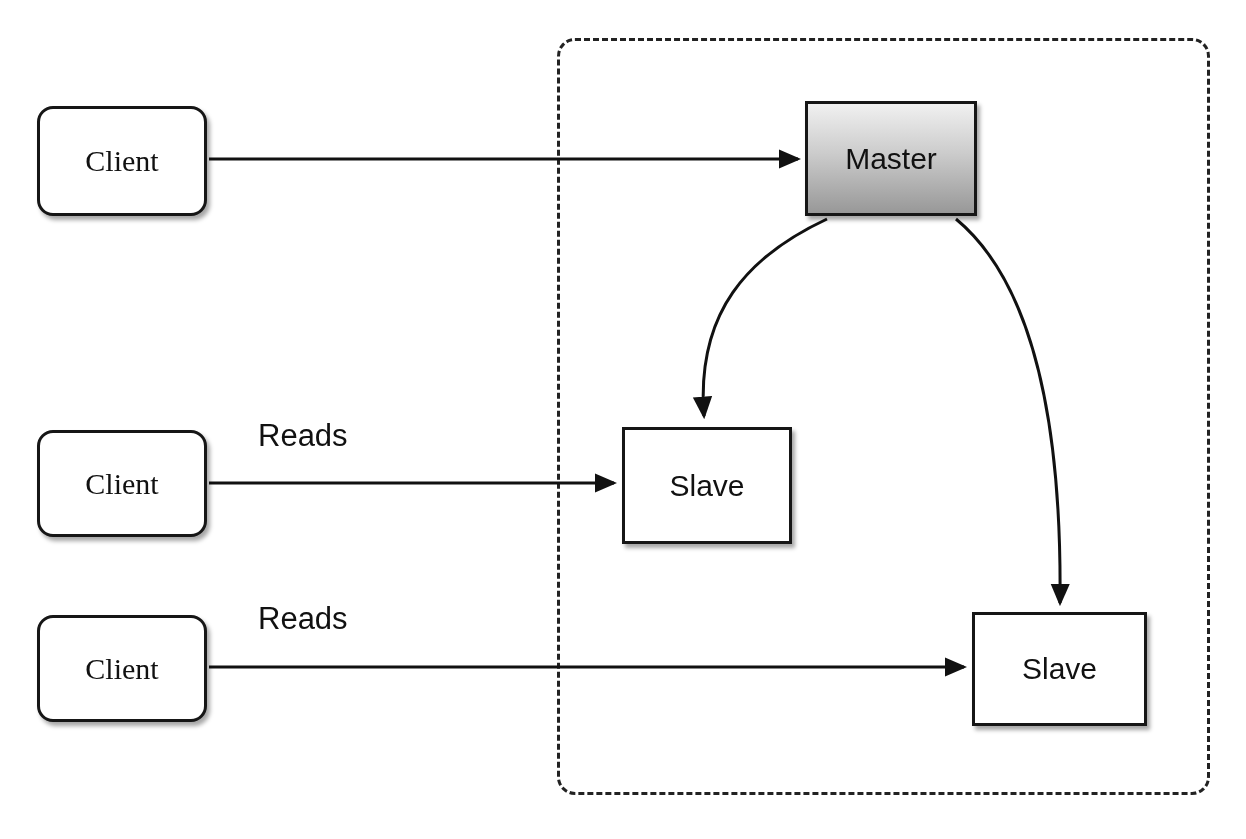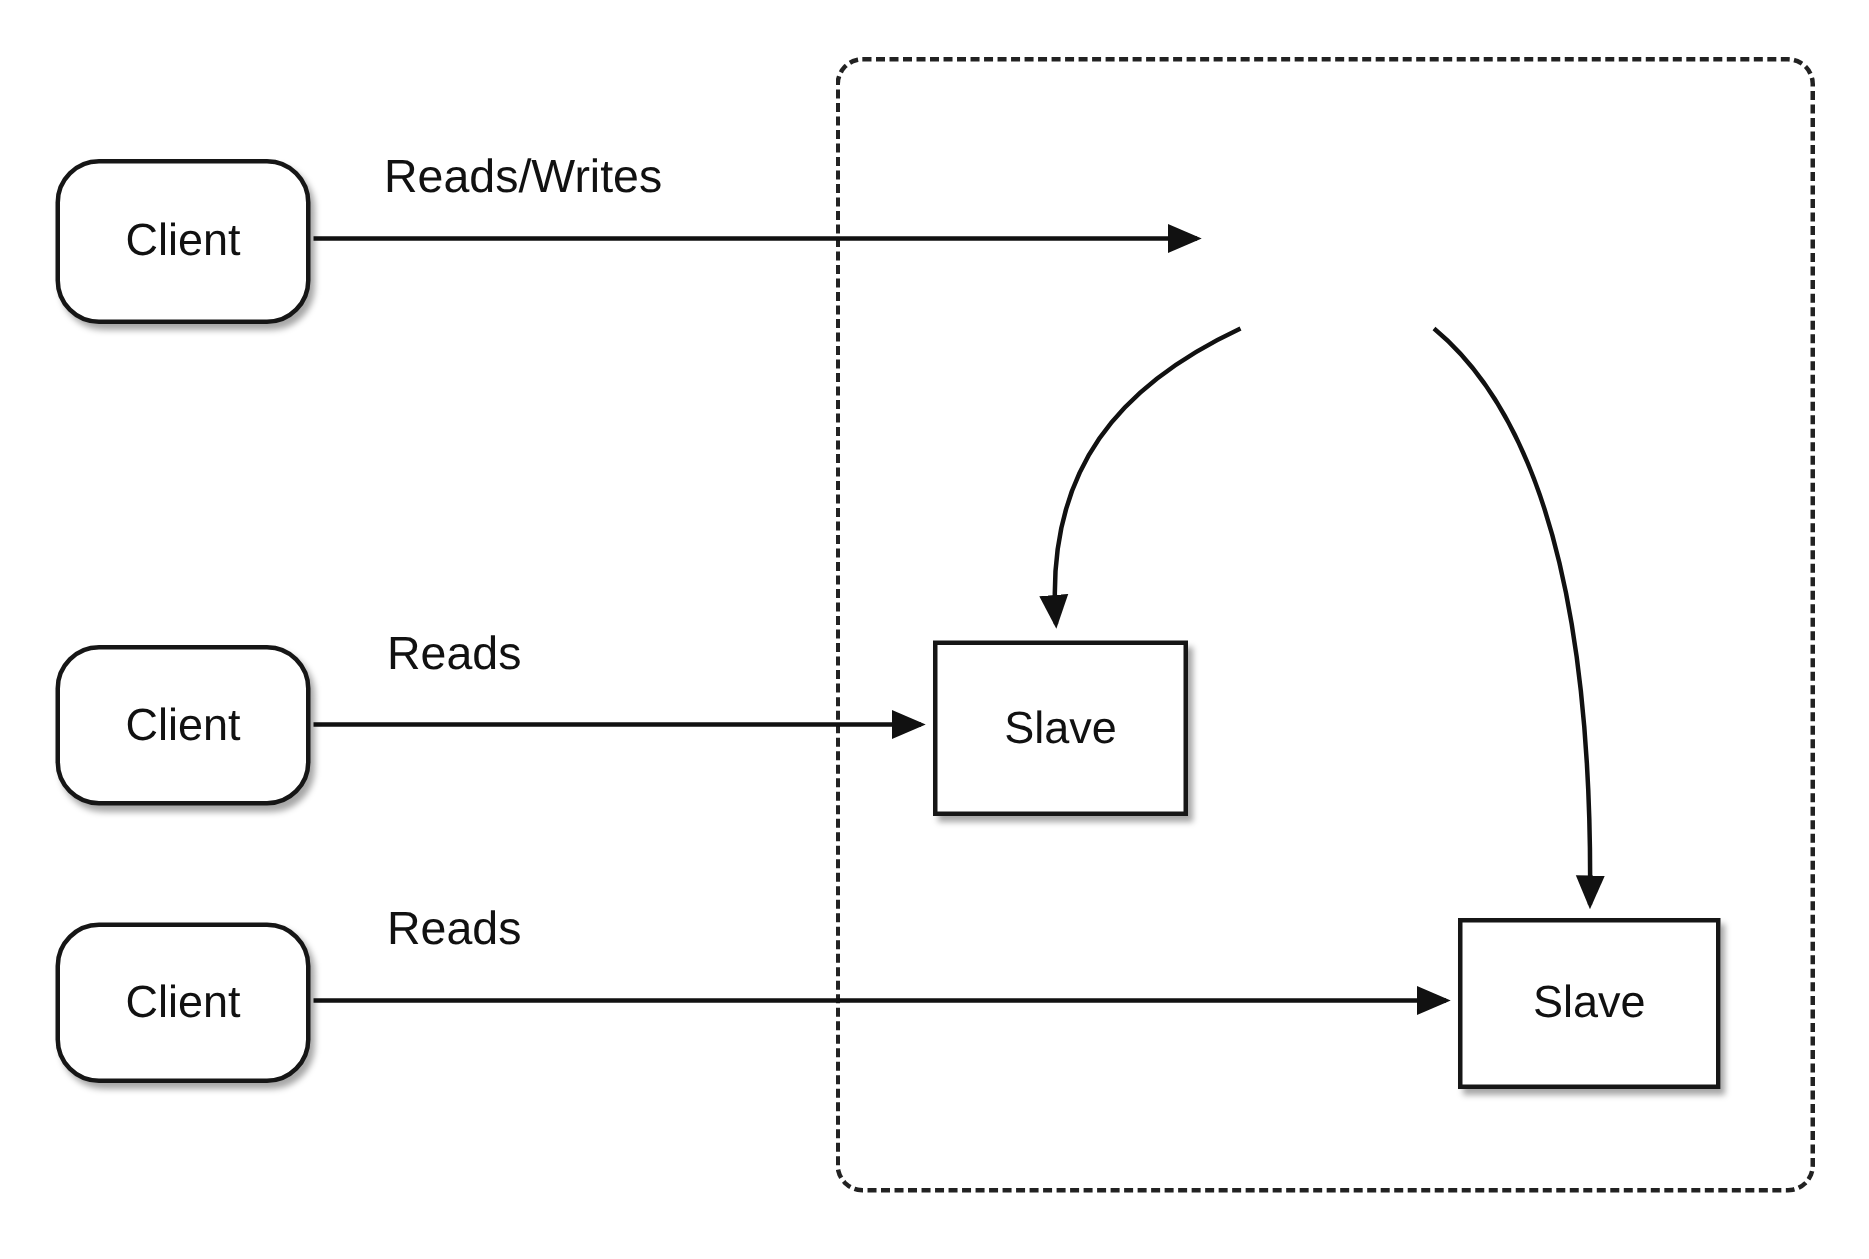--- a/index.html
+++ b/index.html
@@ -42,21 +42,22 @@
     border: 3px solid #161616;
     background: #ffffff;
     box-sizing: border-box;
     z-index: 3;
     box-shadow: 3px 4px 4px rgba(0,0,0,0.35);
   }
   .client {
     left: 37px;
     width: 170px;
     height: 110px;
-    border-radius: 29px;
+    border-radius: 16px;
+    font-family: Liberation Serif, serif;
   }
   .client-1 { top: 106px; }
   .client-2 { top: 430px; height: 107px; }
   .client-3 { top: 615px; height: 107px; }
   .master {
     left: 805px;
     top: 101px;
     width: 172px;
     height: 115px;
     background: linear-gradient(180deg, #f0f0f0 0%, #cccccc 45%, #989898 100%);
@@ -115,29 +116,31 @@
   </div>
 
   <div class="node client client-2">
     <span>Client</span>
   </div>
 
   <div class="node client client-3">
     <span>Client</span>
   </div>
 
+  <div class="node master">
+    <span>Master</span>
+  </div>
 
   <div class="node slave-1">
     <span>Slave</span>
   </div>
 
   <div class="node slave-2">
     <span>Slave</span>
   </div>
 
-  <div class="edge-label label-reads-writes">Reads/Writes</div>
 
   <div class="edge-label label-reads-1">Reads</div>
 
   <div class="edge-label label-reads-2">Reads</div>
 
 
 </div>
 
 </body></html>

